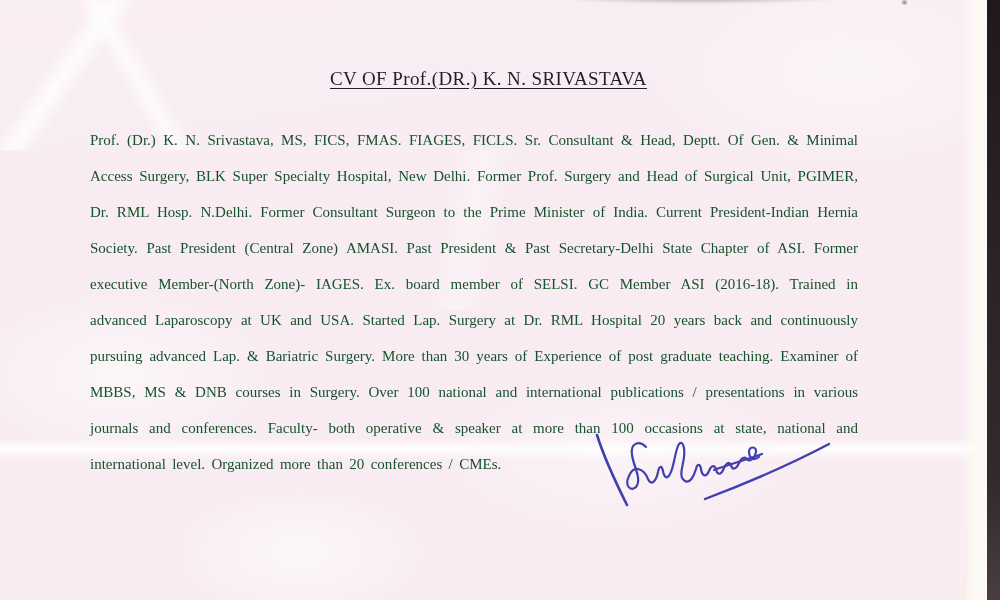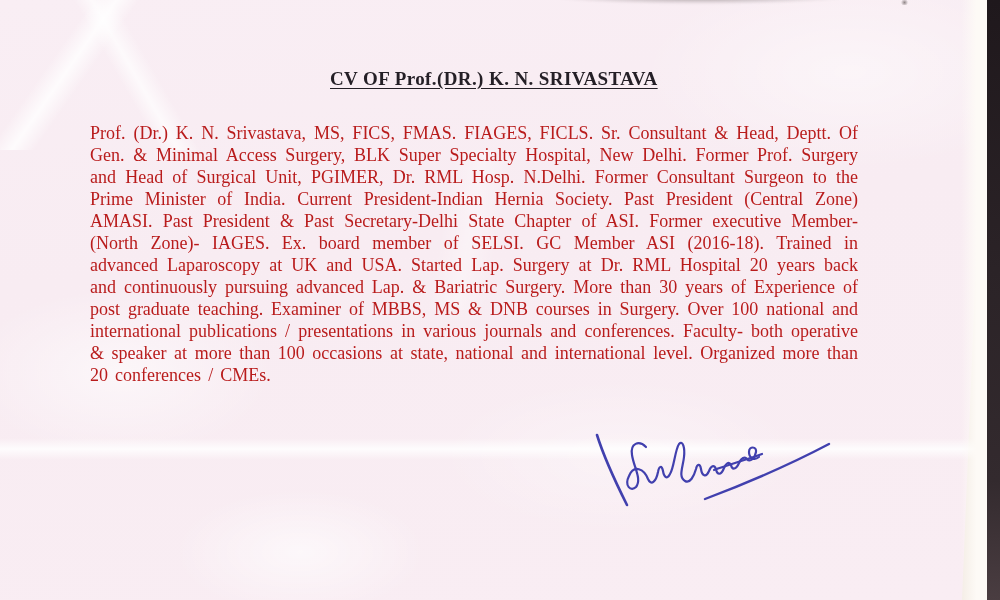--- a/index.html
+++ b/index.html
@@ -68,35 +68,35 @@
   .top-speck {
     position: absolute; left: 900px; top: 0px; width: 9px; height: 5px;
     background: radial-gradient(circle, rgba(60,50,50,0.55), rgba(60,50,50,0) 70%);
     pointer-events: none;
   }
 
   .doc-title {
     position: absolute;
     left: 330px; top: 68px;
     font-size: 19px;
-    font-weight: bold;
+    font-weight: normal;
     letter-spacing: 0.4px;
     color: #241f26;
     text-decoration: underline;
     text-underline-offset: 3px;
     white-space: nowrap;
   }
 
   .doc-body {
     position: absolute;
     left: 90px; top: 122px;
     width: 768px;
-    font-size: 18px;
-    line-height: 22px;
-    color: #b91c1c;
+    font-size: 15px;
+    line-height: 36px;
+    color: #14532d;
     text-align: justify;
     word-spacing: 2.6px;
   }
 
   .signature-svg {
     position: absolute;
     left: 575px; top: 412px;
     width: 270px; height: 105px;
   }
   .signature-svg path {

